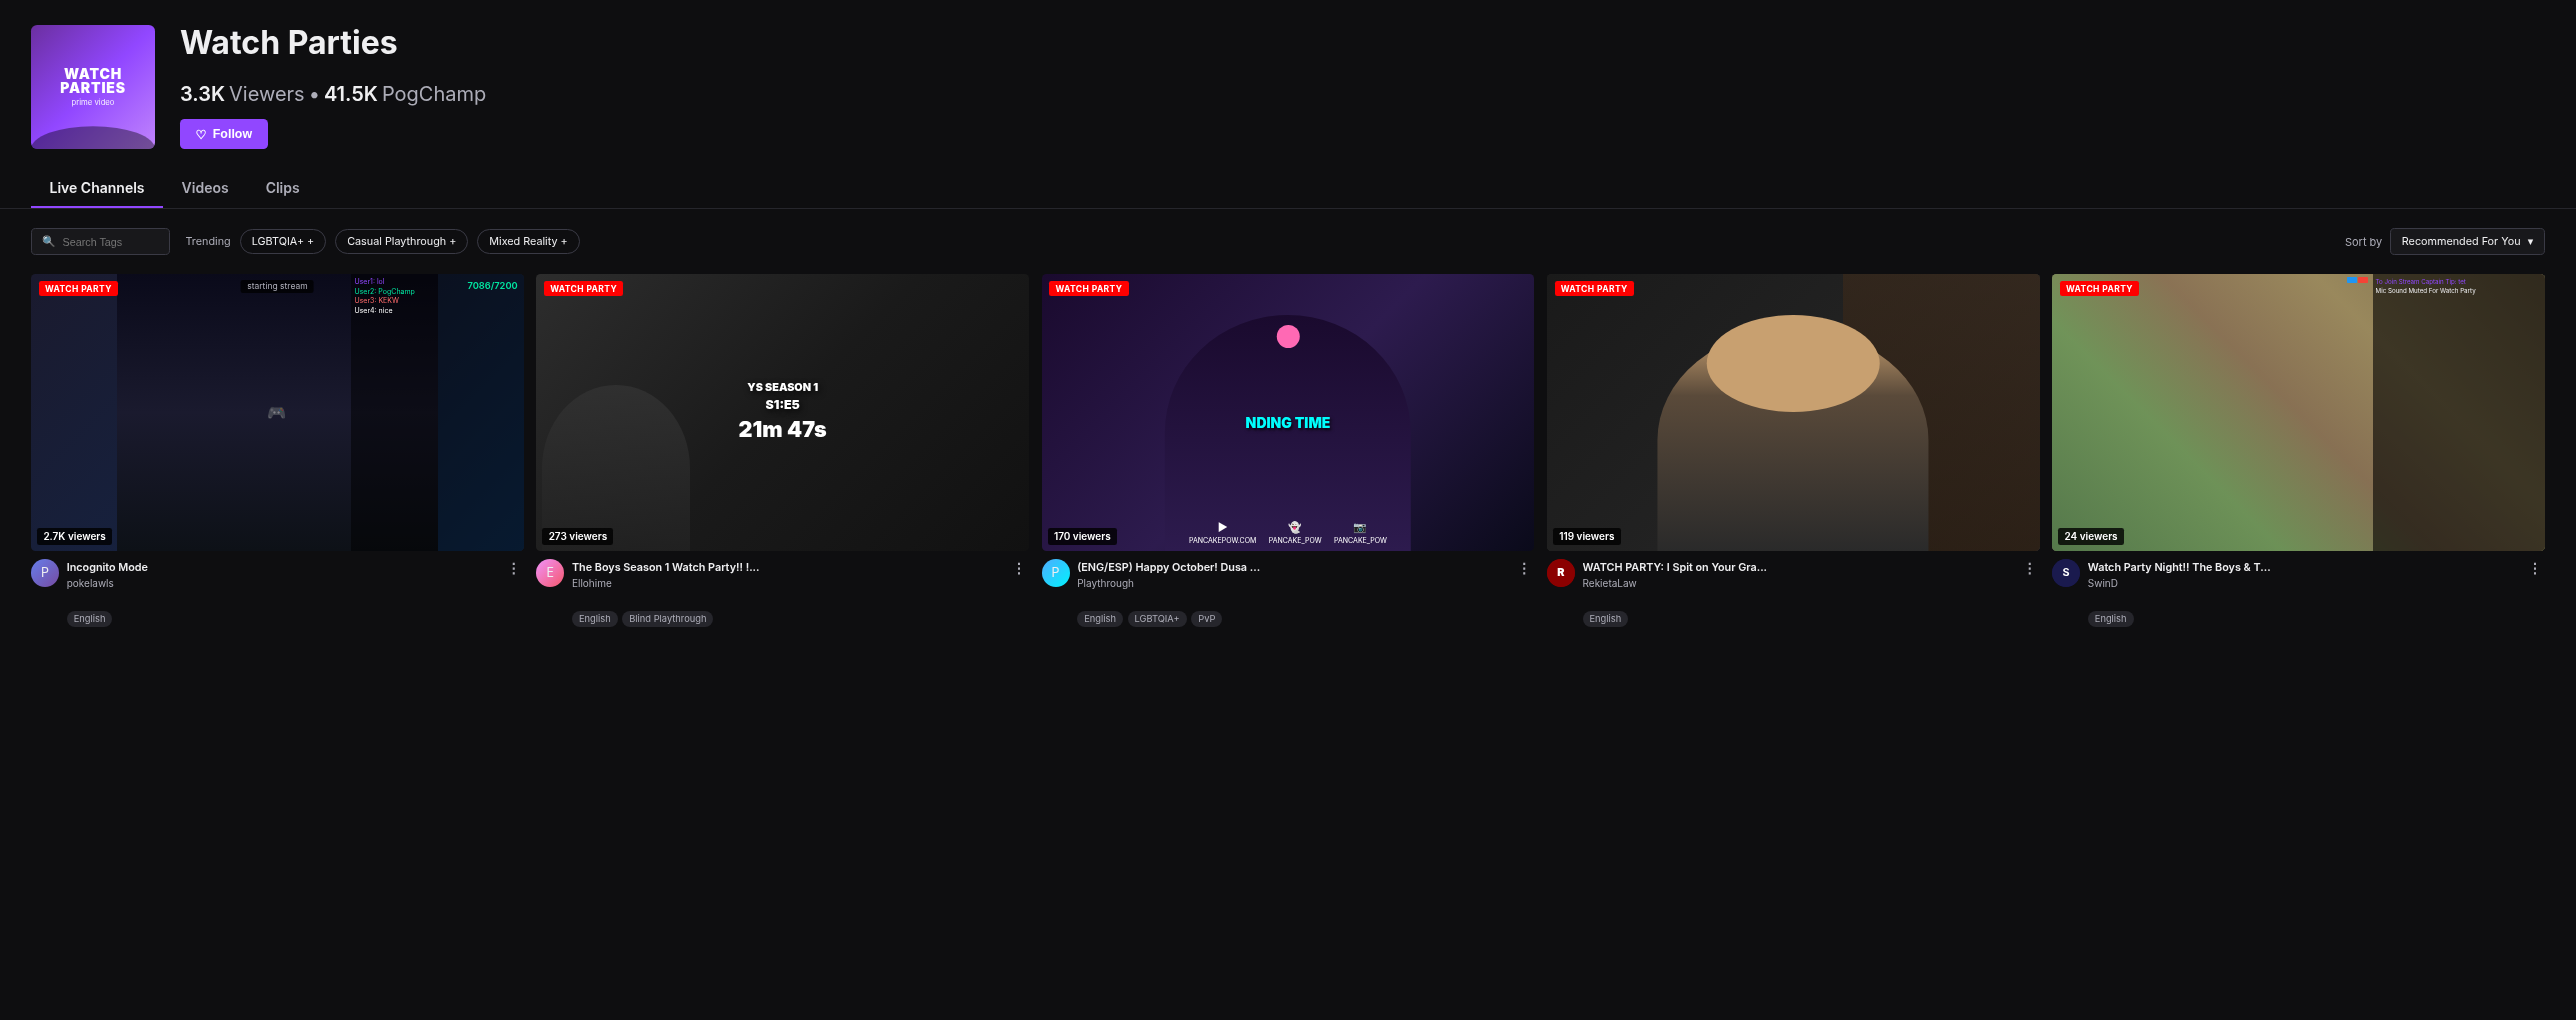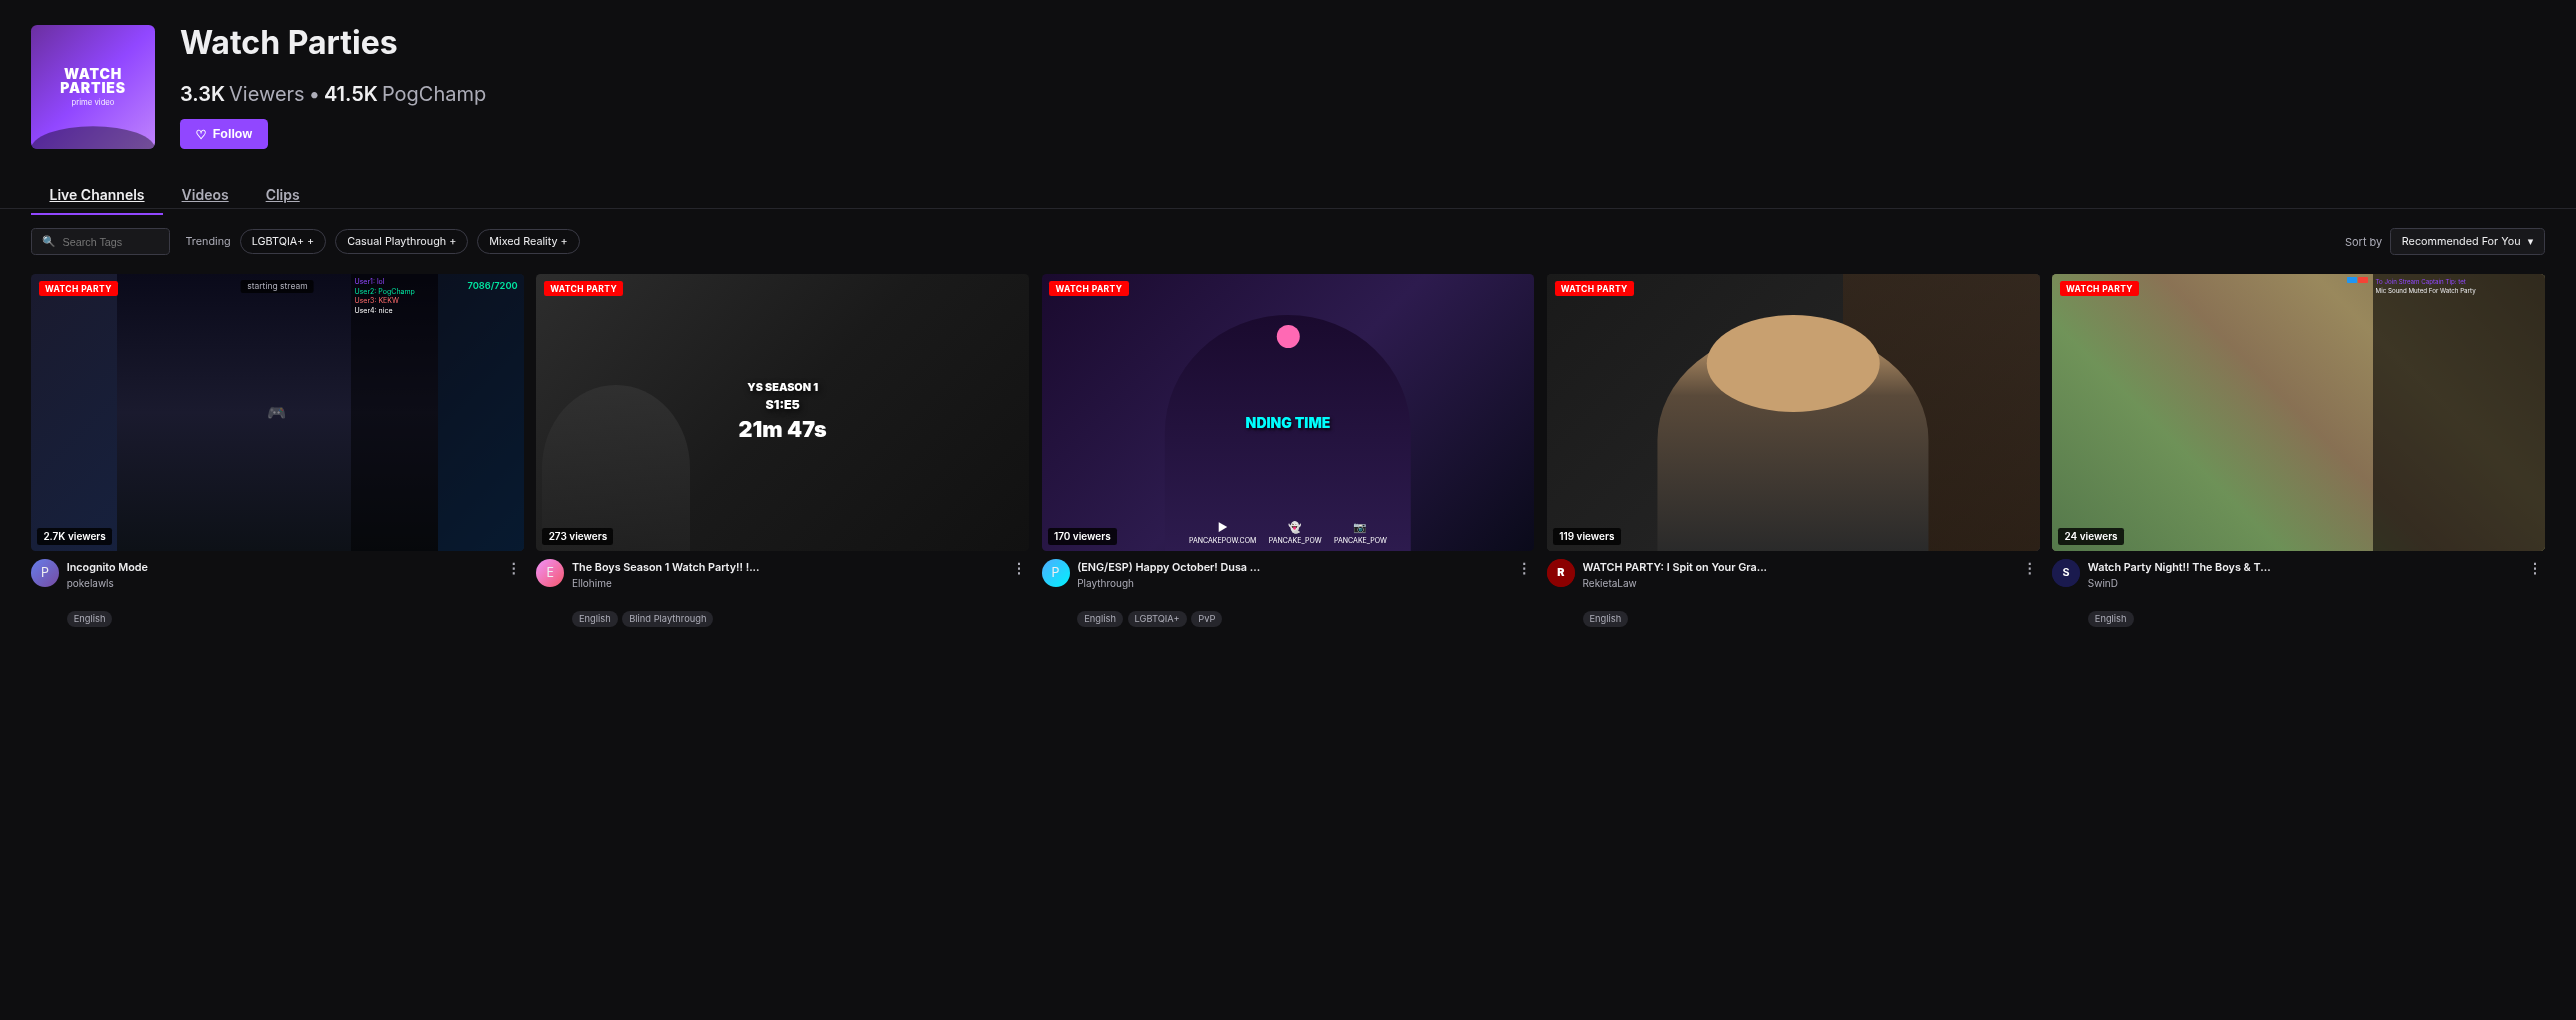--- a/index.html
+++ b/index.html
@@ -132,22 +132,21 @@
     }
 
     .tab-item {
       padding: 10.8px 18.5px;
       font-size: 14px;
       font-weight: 600;
       color: #adadb8;
       cursor: pointer;
       border-bottom: 2.3px solid transparent;
       position: relative;
-      top: 7px;
-      text-decoration: underline;
+      top: 0;
     }
 
     .tab-item.active {
       color: #efeff1;
       border-bottom: 2.3px solid #9147ff;
     }
 
     
     .filter-bar {
       display: flex;

